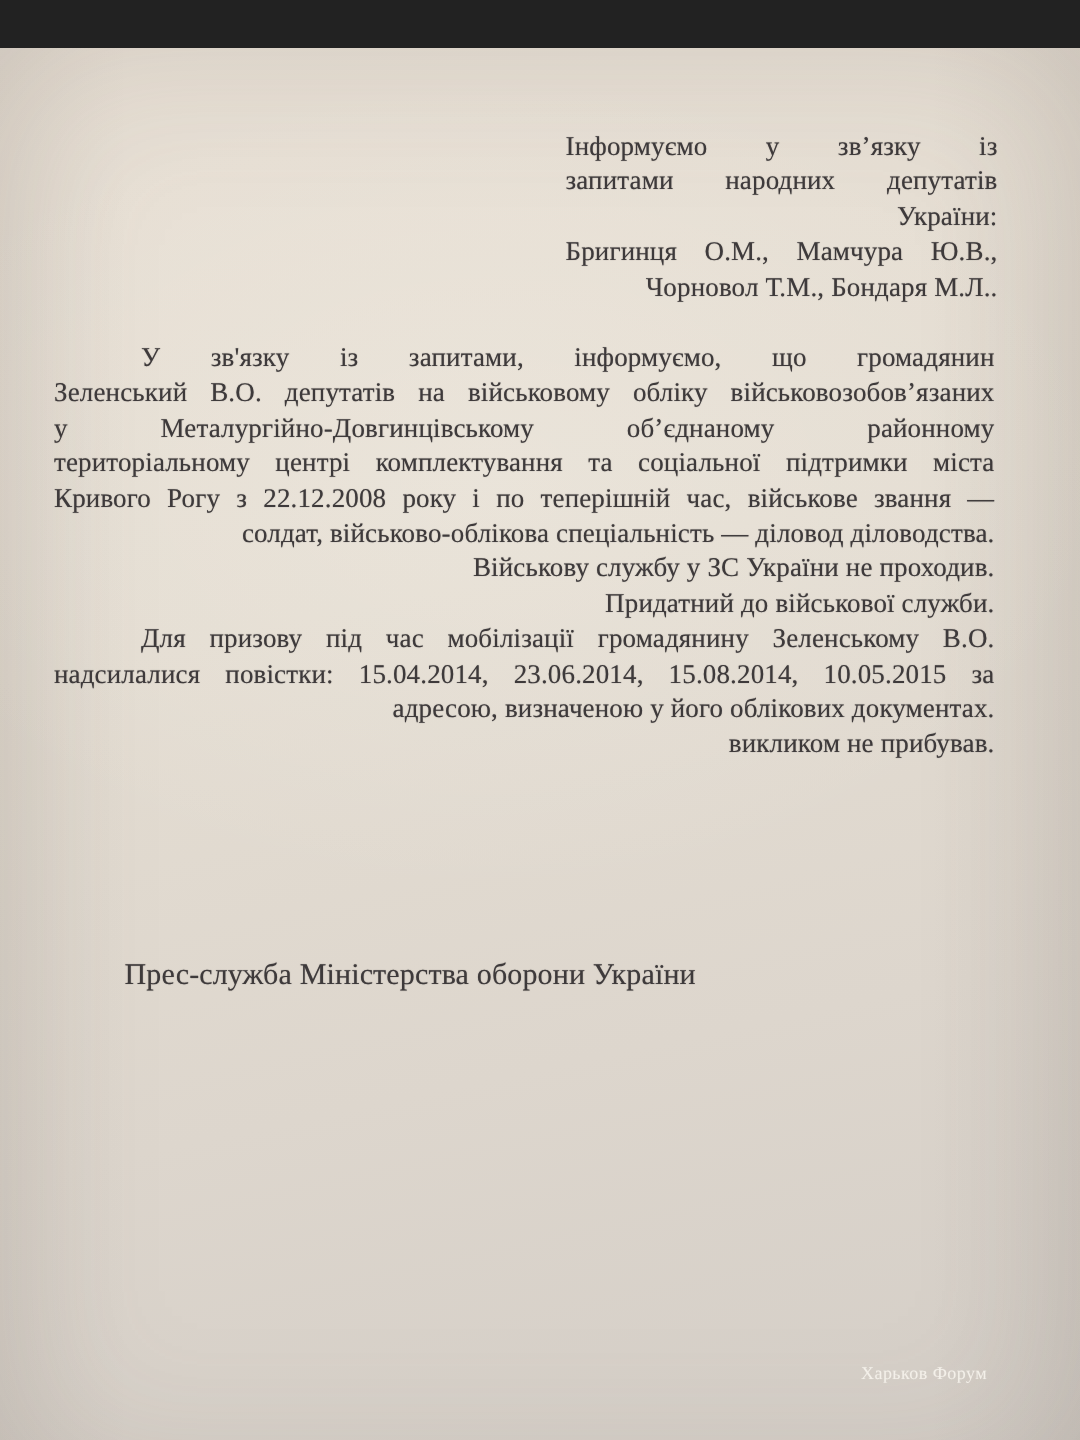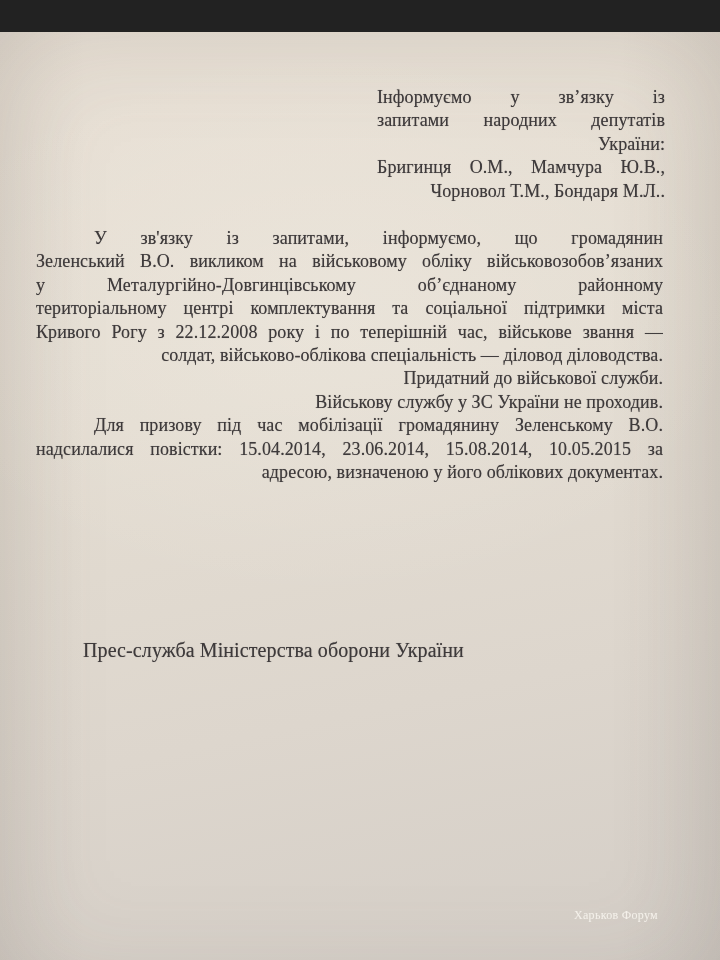--- a/index.html
+++ b/index.html
@@ -86,35 +86,36 @@
   <div id="info-block">
       <div class="line just">Інформуємо у зв’язку із</div>
       <div class="line just">запитами народних депутатів</div>
       <div class="line">України:</div>
       <div class="line just">Бригинця О.М., Мамчура Ю.В.,</div>
       <div class="line">Чорновол Т.М., Бондаря М.Л..</div>
     </div>
   <div id="body-block">
       <div class="paragraph">
         <div class="line just indent">У зв'язку із запитами, інформуємо, що громадянин</div>
-        <div class="line just">Зеленський В.О. викликом на військовому обліку військовозобов’язаних</div>
+        <div class="line just">Зеленський В.О. депутатів на військовому обліку військовозобов’язаних</div>
         <div class="line just">у Металургійно-Довгинцівському об’єднаному районному</div>
         <div class="line just">територіальному центрі комплектування та соціальної підтримки міста</div>
         <div class="line just">Кривого Рогу з 22.12.2008 року і по теперішній час, військове звання —</div>
         <div class="line">солдат, військово-облікова спеціальність — діловод діловодства.</div>
       </div>
       <div class="paragraph">
-        <div class="line indent">Придатний до військової служби.</div>
+        <div class="line indent">Військову службу у ЗС України не проходив.</div>
       </div>
       <div class="paragraph">
-        <div class="line indent">Військову службу у ЗС України не проходив.</div>
+        <div class="line indent">Придатний до військової служби.</div>
       </div>
       <div class="paragraph">
         <div class="line just indent">Для призову під час мобілізації громадянину Зеленському В.О.</div>
         <div class="line just">надсилалися повістки: 15.04.2014, 23.06.2014, 15.08.2014, 10.05.2015 за</div>
         <div class="line">адресою, визначеною у його облікових документах.</div>
       </div>
       <div class="paragraph">
+        <div class="line">викликом не прибував.</div>
       </div>
     </div>
   <div id="signature">Прес-служба Міністерства оборони України</div>
   <div id="watermark">Харьков Форум</div>
 </div>
 
 </body></html>

